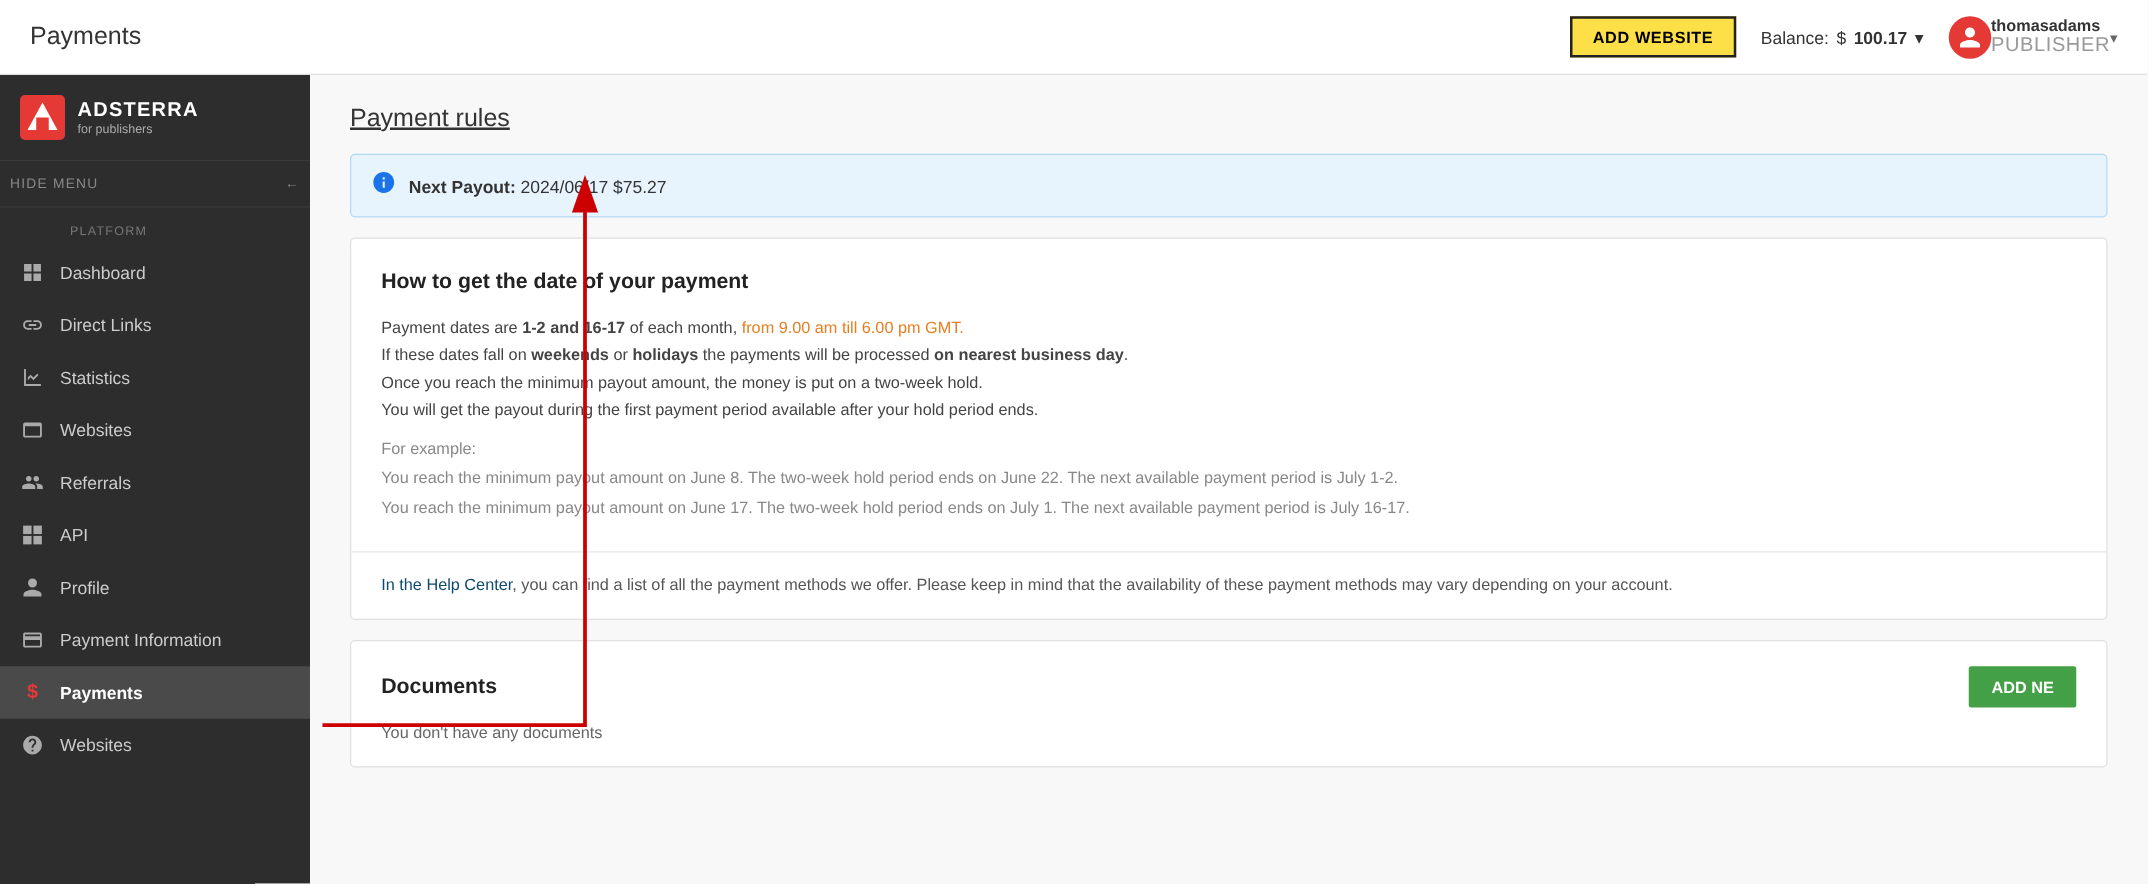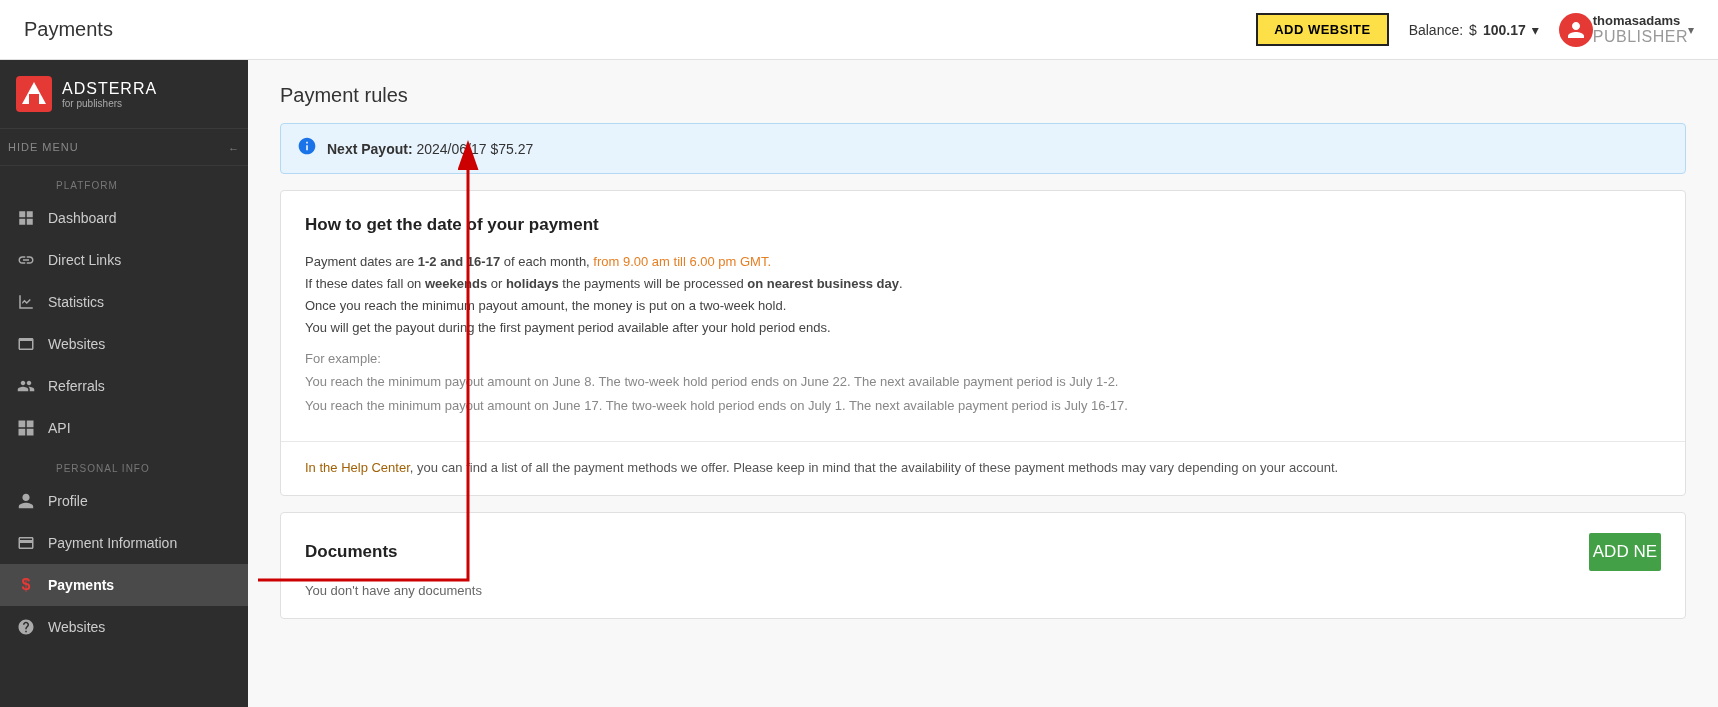--- a/index.html
+++ b/index.html
@@ -48,21 +48,21 @@
       transition: background 0.15s;
     }
     .sidebar-item.active-payment { background: #444; color: #fff; }
     .sidebar-icon { width: 20px; height: 20px; display: flex; align-items: center; justify-content: center; flex-shrink: 0; }
     .logo-section {
       display: flex; align-items: center; gap: 10px; padding: 16px;
       border-bottom: 1px solid #3a3a3a;
     }
     .logo-icon { width: 36px; height: 36px; }
     .logo-text { display: flex; flex-direction: column; }
-    .logo-name { font-size: 16px; font-weight: 400; color: #fff; letter-spacing: 1px; }
+    .logo-name { font-size: 16px; font-weight: 700; color: #fff; letter-spacing: 1px; }
     .logo-sub { font-size: 10px; color: #aaa; }
 
     
     .main-content { flex: 1; overflow-y: auto; padding: 24px 32px; background: #f8f8f8; position: relative; }
 
     .page-title { font-size: 22px; font-weight: 500; color: #333; margin-bottom: 20px; }
 
     
     .next-payout-banner {
       background: #e8f4fd; border: 1px solid #b3d9f5; border-radius: 4px;
@@ -84,32 +84,32 @@
 
     .payment-dates-text { font-size: 13px; color: #444; line-height: 1.7; margin-bottom: 12px; }
     .payment-dates-text .bold { font-weight: 700; }
     .payment-dates-text .orange { color: #e67e22; }
 
     .example-section { margin-top: 12px; }
     .example-label { font-size: 13px; color: #888; margin-bottom: 4px; }
     .example-text { font-size: 13px; color: #888; line-height: 1.8; }
 
     .help-center-text { font-size: 13px; color: #555; line-height: 1.6; padding: 16px 24px; }
-    .help-center-text a { color: #a16207; text-decoration: none; }
+    .help-center-text a { color: #0c4a6e; text-decoration: none; }
 
     
     .documents-card { background: #fff; border: 1px solid #e0e0e0; border-radius: 4px; }
     .documents-header {
       display: flex; justify-content: space-between; align-items: center;
       padding: 20px 24px 8px;
     }
     .documents-title { font-size: 17px; font-weight: 700; color: #222; }
     .add-new-btn {
-      background: #43a047; color: #fff; border: none; padding: 9px 4px;
-      font-size: 17px; font-weight: 400; cursor: pointer; border-radius: 2px;
+      background: #43a047; color: #fff; border: none; padding: 9px 18px;
+      font-size: 13px; font-weight: 700; cursor: pointer; border-radius: 2px;
       white-space: nowrap;
     }
     .documents-empty { font-size: 13px; color: #666; padding: 4px 24px 20px; }
 
     
     .card-divider { border: none; border-top: 1px solid #e8e8e8; margin: 0; }
   </style>
 </head>
 <body>
 
@@ -211,21 +211,20 @@
         <svg width="18" height="18" viewBox="0 0 24 24" fill="#aaa">
             <rect x="2" y="2" width="9" height="9"></rect>
             <rect x="13" y="2" width="9" height="9"></rect>
             <rect x="2" y="13" width="9" height="9"></rect>
             <rect x="13" y="13" width="9" height="9"></rect>
           </svg>
       </span>
       <span>API</span>
     </div>
 
-    <div class="sidebar-section-label">PERSONAL INFO</div>
 
     <div class="sidebar-item">
       <span class="sidebar-icon">
         <svg width="18" height="18" viewBox="0 0 24 24" fill="#aaa">
             <path d="M12 12c2.7 0 4.8-2.1 4.8-4.8S14.7 2.4 12 2.4 7.2 4.5 7.2 7.2 9.3 12 12 12zm0 2.4c-3.2 0-9.6 1.6-9.6 4.8v2.4h19.2v-2.4c0-3.2-6.4-4.8-9.6-4.8z"></path>
           </svg>
       </span>
       <span>Profile</span>
     </div>
 
@@ -259,21 +258,21 @@
 
       <defs>
         <marker id="arrowhead" markerWidth="10" markerHeight="7" refX="5" refY="3.5" orient="auto">
           <polygon points="0 7, 10 3.5, 0 0" fill="#cc0000"></polygon>
         </marker>
       </defs>
 
       <polyline points="10,520 220,520 220,130 220,95" stroke="#cc0000" stroke-width="3" fill="none" marker-end="url(#arrowhead)"></polyline>
     </svg>
 
-    <h1 class="page-title" style="font-size:20px; font-weight:500; color:#333; margin-bottom:16px;">Payment rules</h1>
+    <h1 class="page-title" style="font-size:20px; font-weight:500; color:#333; margin-bottom:16px;text-decoration:underline;">Payment rules</h1>
 
     <div class="next-payout-banner">
       <span class="info-icon">
         <svg width="20" height="20" viewBox="0 0 24 24" fill="#1a73e8">
             <path d="M12 2C6.48 2 2 6.48 2 12s4.48 10 10 10 10-4.48 10-10S17.52 2 12 2zm1 15h-2v-6h2v6zm0-8h-2V7h2v2z"></path>
           </svg>
       </span>
       <span class="next-payout-text">
         <strong>Next Payout:</strong>
         <span>2024/06/17 $75.27</span>

